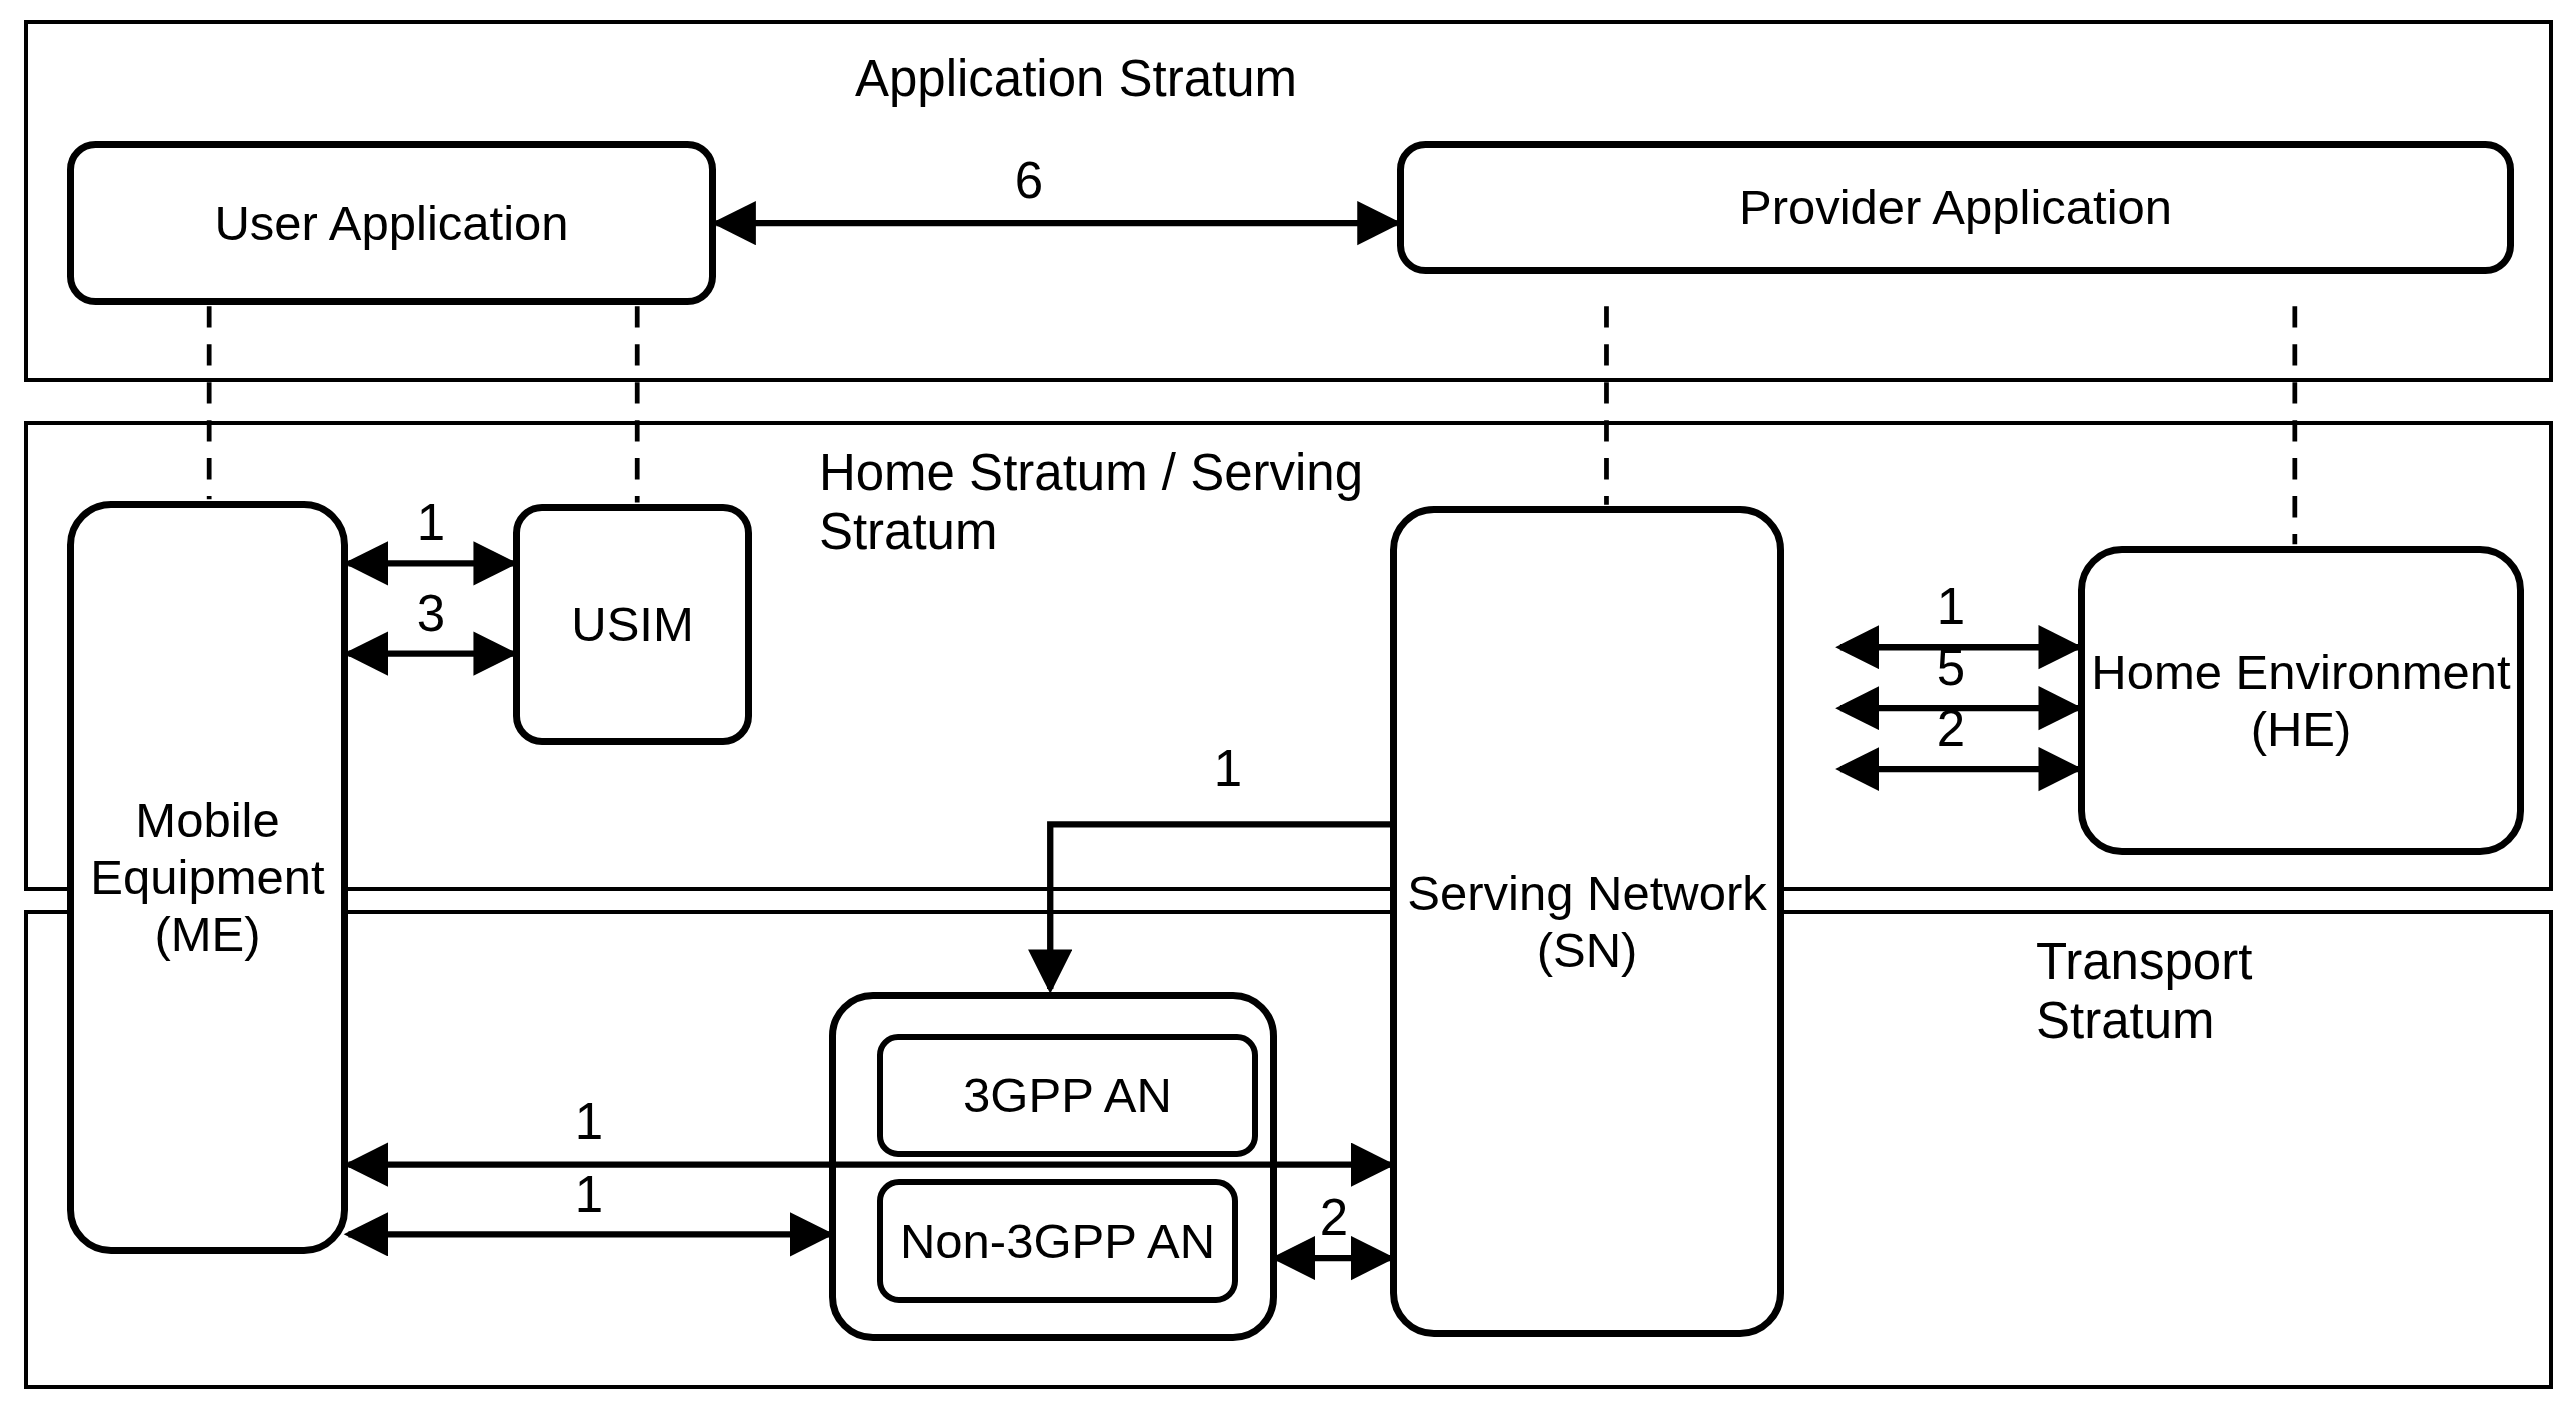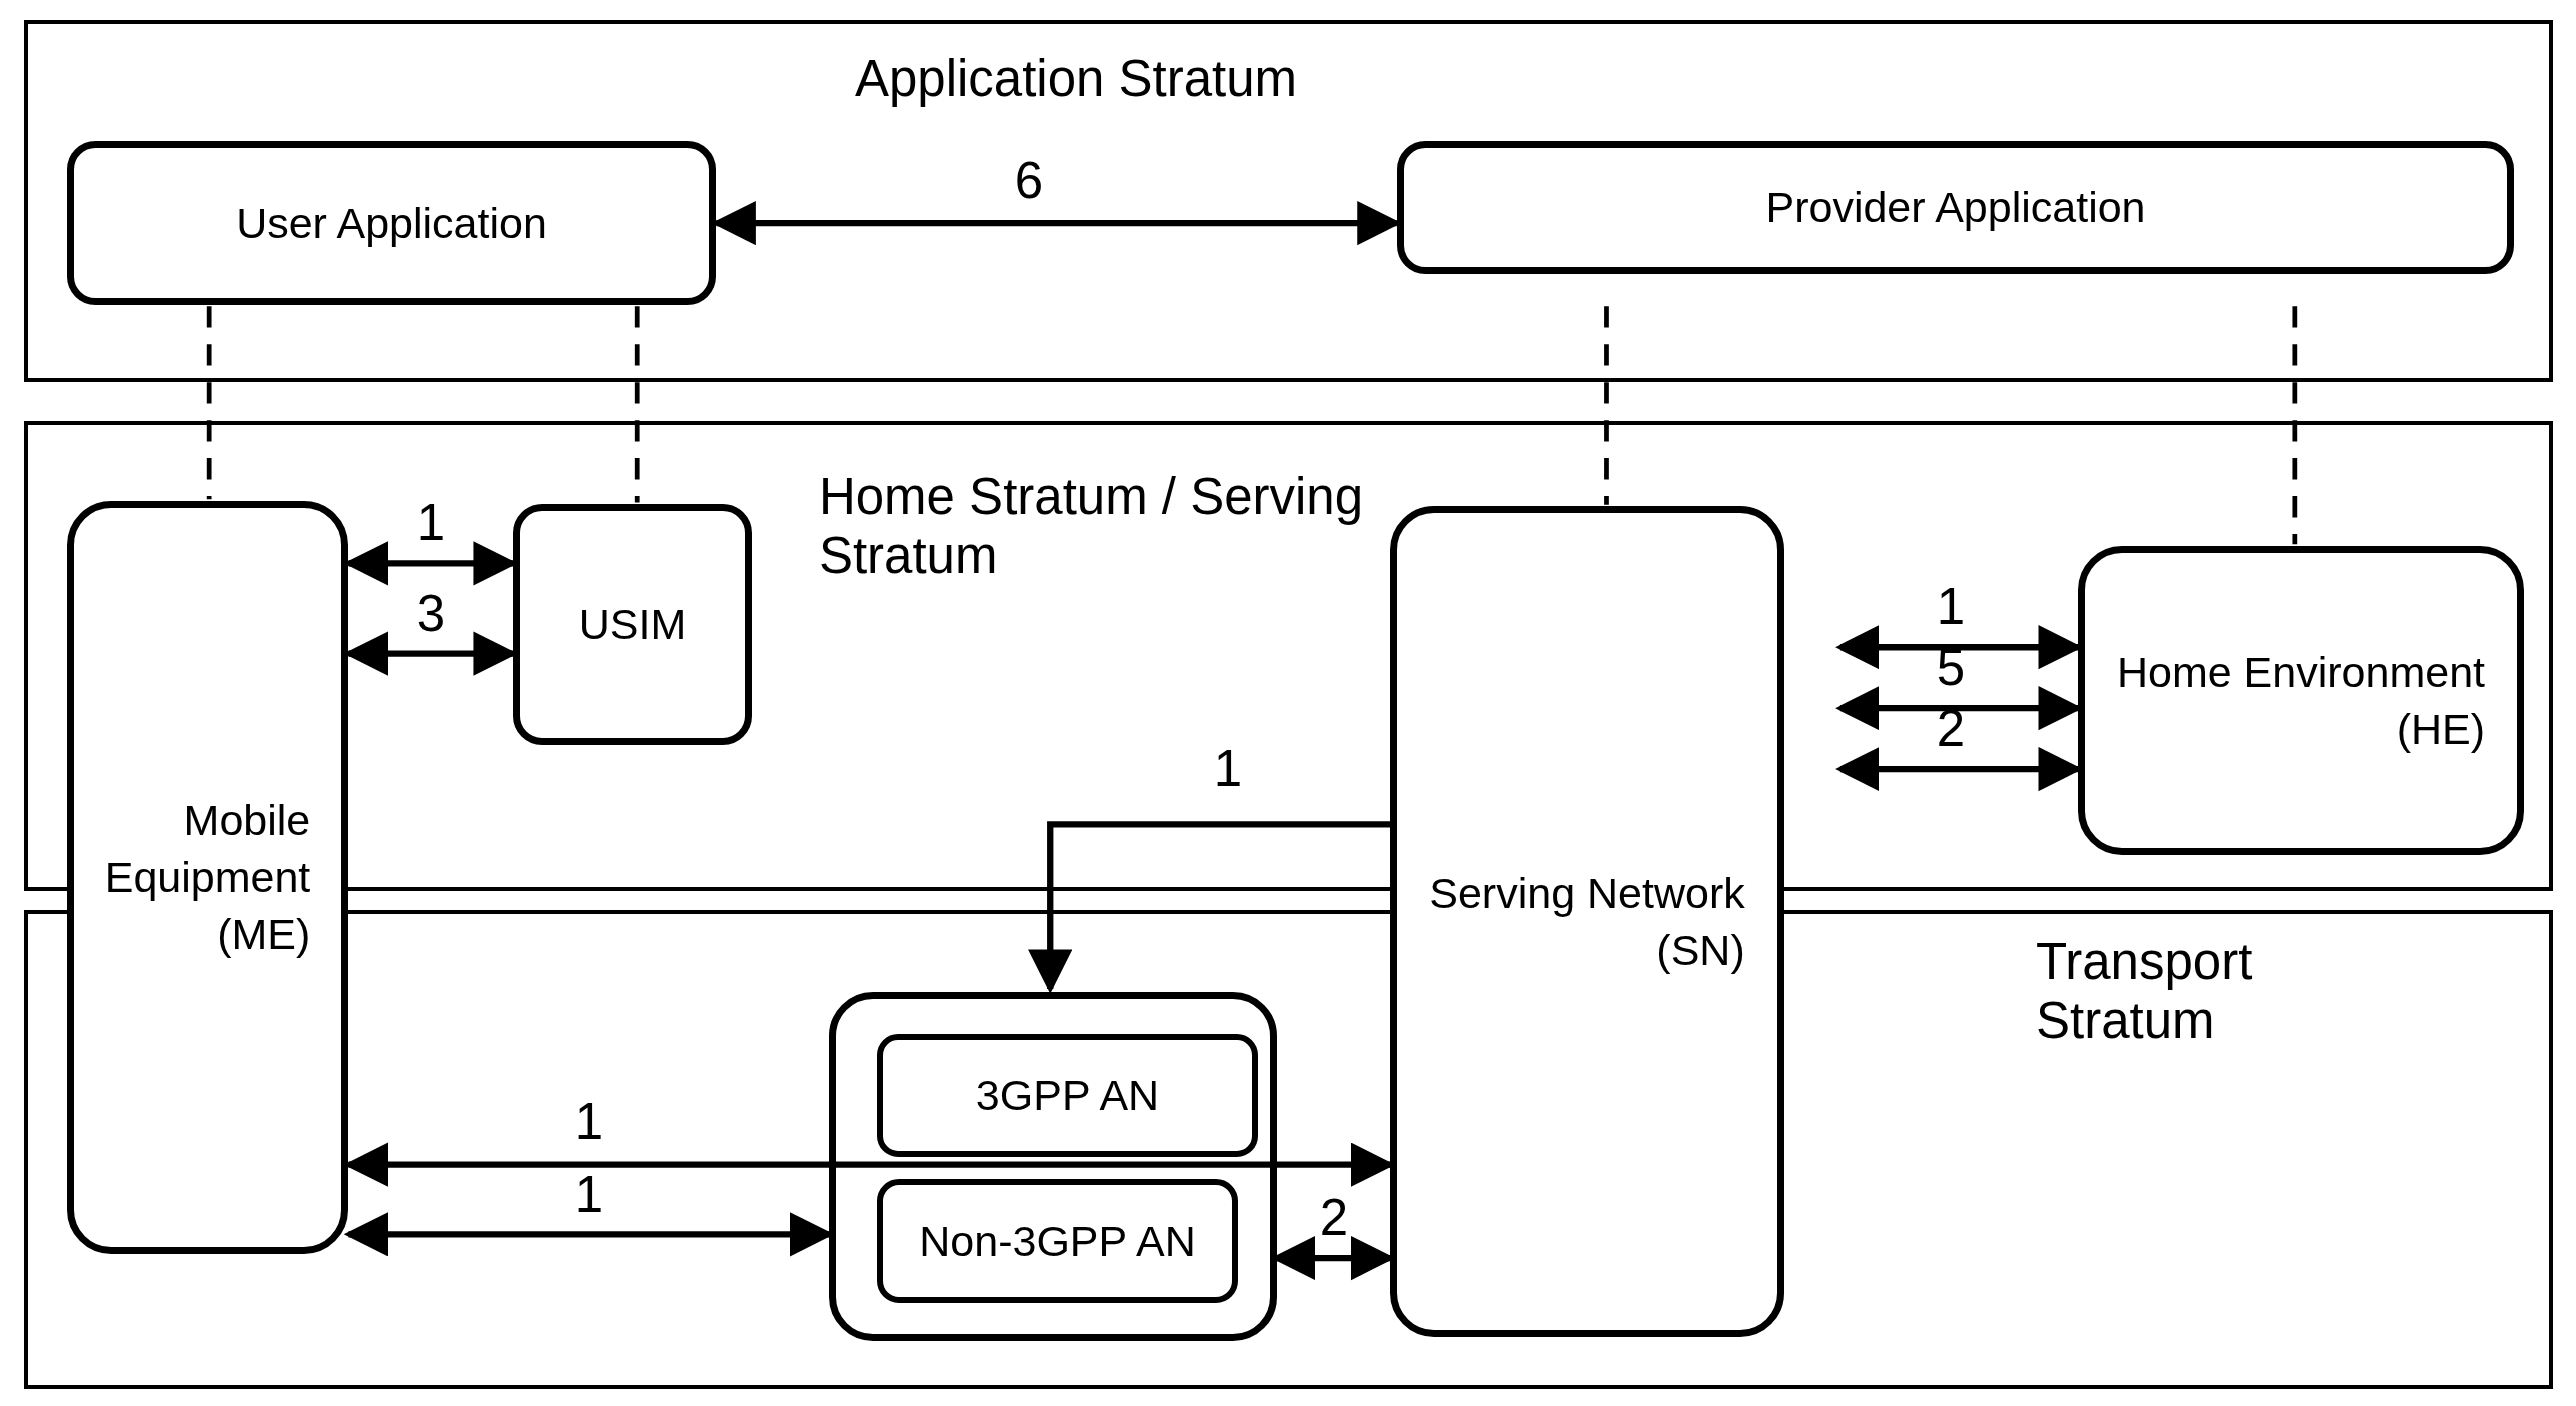--- a/index.html
+++ b/index.html
@@ -30,39 +30,39 @@
   .stratum-title {
     position: absolute;
     z-index: 2;
     font-size: 51px;
     line-height: 59px;
     text-align: left;
     white-space: pre-line;
     transform: translateX(-50%);
   }
   #title-application { left: 1076px; top: 49px; }
-  #title-home        { left: 1091px; top: 443px; margin-top: 24px; }
+  #title-home        { left: 1091px; top: 443px; }
   #title-transport   { left: 2216px; top: 932px; }
 
   
   .node {
     position: absolute;
     border: 7.1px solid #000;
     border-radius: 33px;
     background: #ffffff;
     box-sizing: border-box;
     z-index: 3;
     display: flex;
     align-items: center;
     justify-content: center;
   }
   .node-label {
-    font-size: 43px;
+    font-size: 49px;
     line-height: 57px;
-    text-align: right;
+    text-align: center;
     white-space: pre-line;
   }
   #node-user-app     { left: 67px;   top: 141px;  width: 649px;  height: 164px; border-radius: 28.5px; }
   #node-provider-app { left: 1397px; top: 141px;  width: 1117px; height: 133px; border-radius: 28.5px; }
   #node-usim         { left: 513px;  top: 504px;  width: 239px;  height: 241px; border-radius: 29px; }
   #node-me           { left: 67px;   top: 501px;  width: 281px;  height: 753px; border-radius: 44px; }
   #node-sn           { left: 1390px; top: 506px;  width: 394px;  height: 831px; border-radius: 44px; }
   #node-he           { left: 2078px; top: 546px;  width: 446px;  height: 309px;  border-radius: 44px; }
   #node-an-container { left: 829px; top: 992px; width: 448px;  height: 349px;  border-radius: 44px; }
   #node-an-3gpp      { left: 877px; top: 1034px; width: 381px;  height: 123px;  border-radius: 21px; border-width: 6.3px; }

